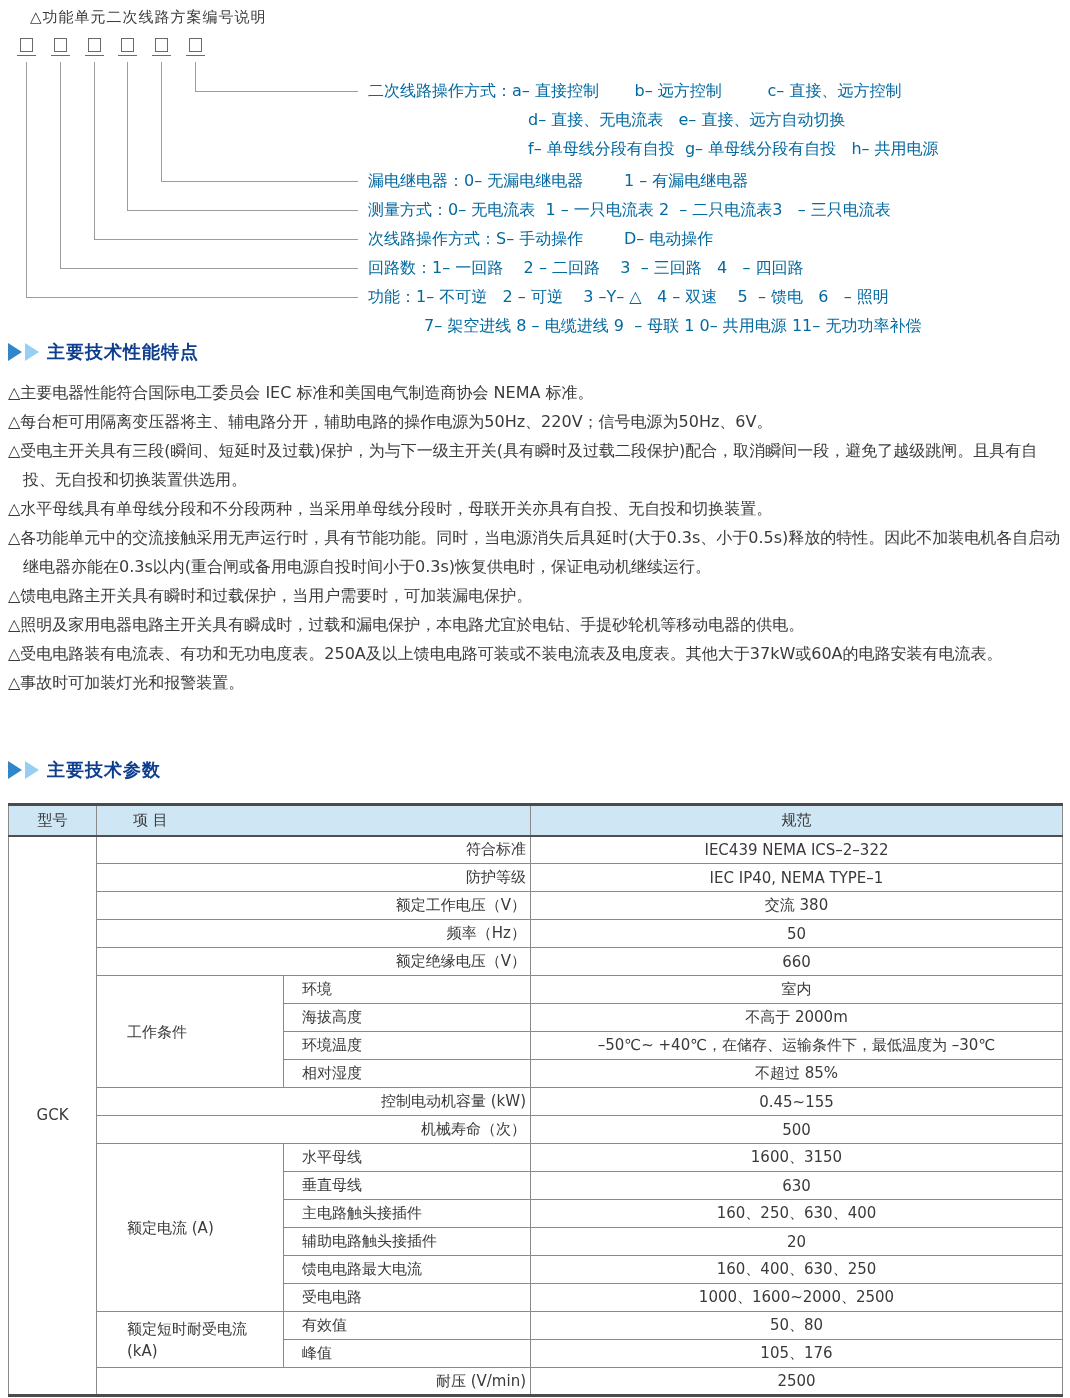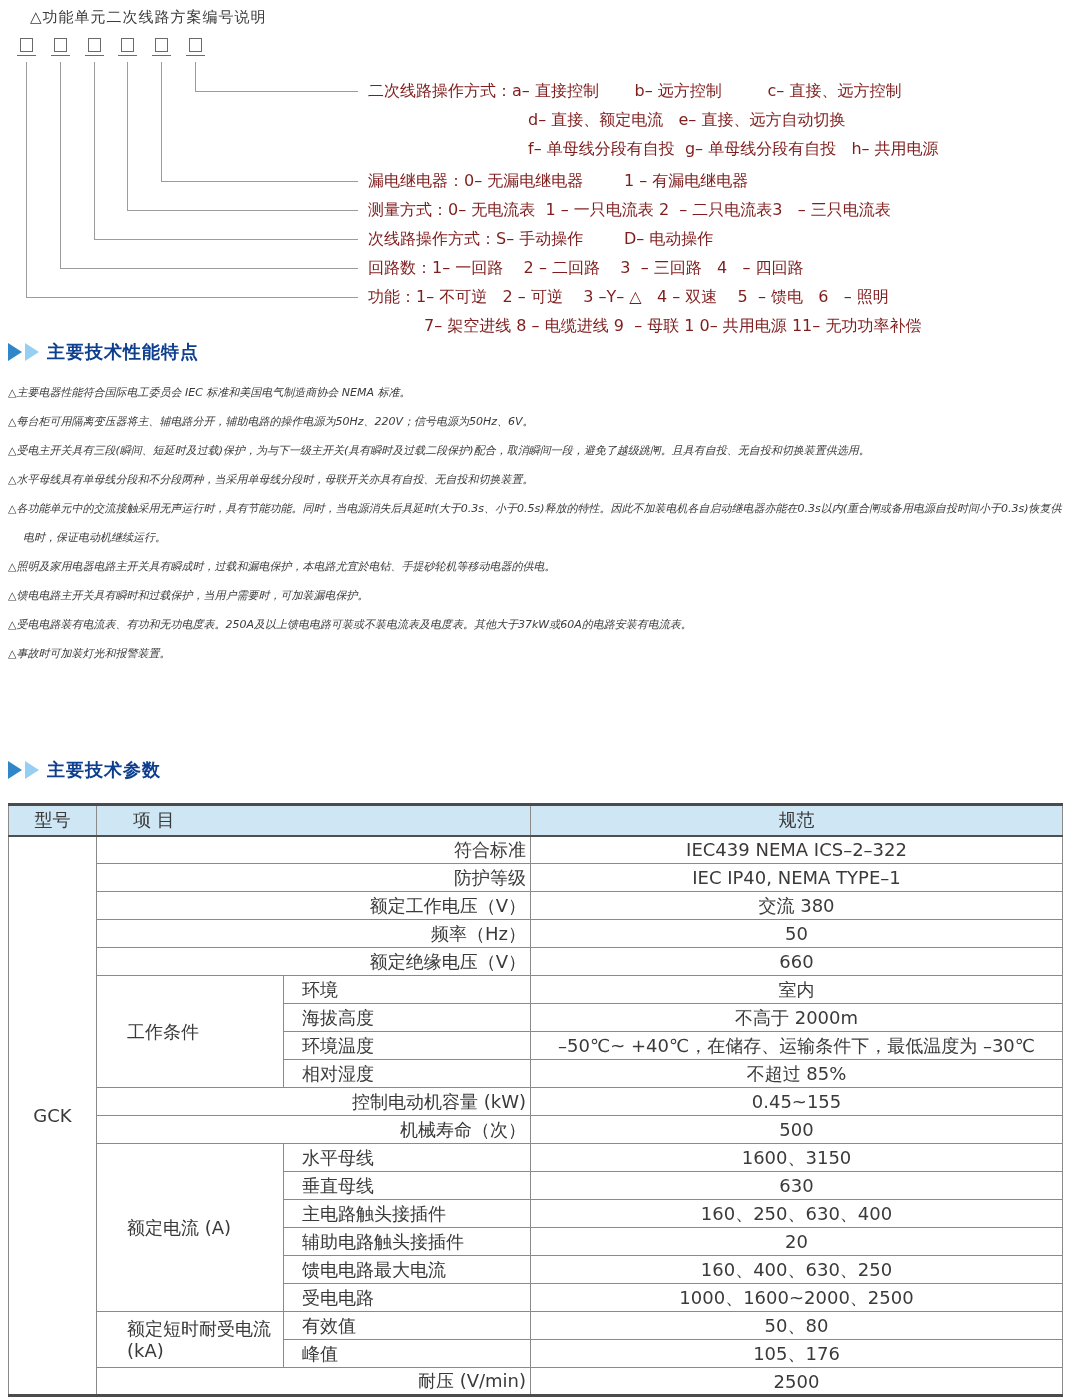--- a/index.html
+++ b/index.html
@@ -8,38 +8,38 @@
     font-family:"DejaVu Sans","Liberation Sans",sans-serif;
     color:#3c3c3c; position:relative; overflow:hidden;
   }
   .doc-title { position:absolute; left:30px; top:8px; font-size:15px; letter-spacing:1px; color:#3c3c3c; }
 
   
   .dbox { position:absolute; top:38px; width:13px; height:14px; border:1px solid #6a6a6a; background:#fff; }
   .dbox::after { content:""; position:absolute; left:-4px; top:16px; width:19px; height:1px; background:#6a6a6a; }
   .vline { position:absolute; width:1px; background:#9c9c9c; }
   .hline { position:absolute; height:1px; background:#9c9c9c; }
-  .dlabel { position:absolute; font-size:16px; line-height:20px; white-space:pre; color:#7f1d1d; }
+  .dlabel { position:absolute; font-size:16px; line-height:20px; white-space:pre; color:#0369a1; }
 
   
   .sec-header { position:absolute; left:8px; display:flex; align-items:center; }
   .arrow { width:0; height:0; border-top:9px solid transparent; border-bottom:9px solid transparent; }
   .arrow.a1 { border-left:14px solid #2f86c8; }
   .arrow.a2 { border-left:14px solid #96cff2; margin-left:3px; }
   .sec-title { font-size:18px; font-weight:bold; color:#0e3f8e; margin-left:8px; letter-spacing:1px; }
 
   
-  .bullets { position:absolute; left:8px; top:378px; width:1058px; font-size:11px; line-height:29px; color:#3a3a3a;font-style:italic; }
+  .bullets { position:absolute; left:8px; top:378px; width:1058px; font-size:16px; line-height:29px; color:#3a3a3a; }
   .bullet { padding-left:15px; text-indent:-15px; }
 
   
   table.params {
     position:absolute; left:8px; top:803px; width:1054px;
     border-collapse:collapse; table-layout:fixed;
-    font-size:18px; color:#3a3a3a;
+    font-size:15px; color:#3a3a3a;
     border-top:3px solid #4b4b4b; border-bottom:3px solid #4b4b4b;
   }
   .params th, .params td { border:1px solid #8a8a8a; height:28px; padding:0 4px; }
   .params thead th { background:#cfe6f4; font-weight:normal; height:31px; border-bottom:2px solid #4f4f4f; }
   .params .c-model { width:88px; }
   .params .c-sub1 { width:187px; }
   .params .c-sub2 { width:247px; }
   .params .c-spec { width:532px; }
   .params th.model, .params td.model { text-align:center; }
   .params th.item  { text-align:left; padding-left:36px; }
@@ -70,21 +70,21 @@
   <div class="vline" style="left:195px; top:62px; height:30px"></div>
 
   <div class="hline" style="left:195px; top:91px;  width:163px"></div>
   <div class="hline" style="left:161px; top:181px; width:197px"></div>
   <div class="hline" style="left:127px; top:210px; width:231px"></div>
   <div class="hline" style="left:94px;  top:239px; width:264px"></div>
   <div class="hline" style="left:60px;  top:268px; width:298px"></div>
   <div class="hline" style="left:26px;  top:297px; width:332px"></div>
 
   <div class="dlabel" style="left:368px; top:81px">二次线路操作方式：a– 直接控制       b– 远方控制         c– 直接、远方控制</div>
-  <div class="dlabel" style="left:528px; top:110px">d– 直接、额定电流   e– 直接、远方自动切换</div>
+  <div class="dlabel" style="left:528px; top:110px">d– 直接、无电流表   e– 直接、远方自动切换</div>
   <div class="dlabel" style="left:528px; top:139px">f– 单母线分段有自投  g– 单母线分段有自投   h– 共用电源</div>
   <div class="dlabel" style="left:368px; top:171px">漏电继电器：0– 无漏电继电器        1 – 有漏电继电器</div>
   <div class="dlabel" style="left:368px; top:200px">测量方式：0– 无电流表  1 – 一只电流表 2  – 二只电流表3   – 三只电流表</div>
   <div class="dlabel" style="left:368px; top:229px">次线路操作方式：S– 手动操作        D– 电动操作</div>
   <div class="dlabel" style="left:368px; top:258px">回路数：1– 一回路    2 – 二回路    3  – 三回路   4   – 四回路</div>
   <div class="dlabel" style="left:368px; top:287px">功能：1– 不可逆   2 – 可逆    3 –Y– △   4 – 双速    5  – 馈电   6   – 照明</div>
   <div class="dlabel" style="left:424px; top:316px">7– 架空进线 8 – 电缆进线 9  – 母联 1 0– 共用电源 11– 无功功率补偿</div>
 </div>
 
 <div class="sec-header" style="top:340px">
@@ -92,22 +92,22 @@
   <span class="arrow a2"></span>
   <span class="sec-title">主要技术性能特点</span>
 </div>
 
 <div class="bullets">
   <div class="bullet">△主要电器性能符合国际电工委员会 IEC 标准和美国电气制造商协会 NEMA 标准。</div>
   <div class="bullet">△每台柜可用隔离变压器将主、辅电路分开，辅助电路的操作电源为50Hz、220V；信号电源为50Hz、6V。</div>
   <div class="bullet">△受电主开关具有三段(瞬间、短延时及过载)保护，为与下一级主开关(具有瞬时及过载二段保护)配合，取消瞬间一段，避免了越级跳闸。且具有自投、无自投和切换装置供选用。</div>
   <div class="bullet">△水平母线具有单母线分段和不分段两种，当采用单母线分段时，母联开关亦具有自投、无自投和切换装置。</div>
   <div class="bullet">△各功能单元中的交流接触采用无声运行时，具有节能功能。同时，当电源消失后具延时(大于0.3s、小于0.5s)释放的特性。因此不加装电机各自启动继电器亦能在0.3s以内(重合闸或备用电源自投时间小于0.3s)恢复供电时，保证电动机继续运行。</div>
+  <div class="bullet">△馈电电路主开关具有瞬时和过载保护，当用户需要时，可加装漏电保护。</div>
   <div class="bullet">△照明及家用电器电路主开关具有瞬成时，过载和漏电保护，本电路尤宜於电钻、手提砂轮机等移动电器的供电。</div>
-  <div class="bullet">△馈电电路主开关具有瞬时和过载保护，当用户需要时，可加装漏电保护。</div>
   <div class="bullet">△受电电路装有电流表、有功和无功电度表。250A及以上馈电电路可装或不装电流表及电度表。其他大于37kW或60A的电路安装有电流表。</div>
   <div class="bullet">△事故时可加装灯光和报警装置。</div>
 </div>
 
 <div class="sec-header" style="top:758px">
   <span class="arrow a1"></span>
   <span class="arrow a2"></span>
   <span class="sec-title">主要技术参数</span>
 </div>
 

